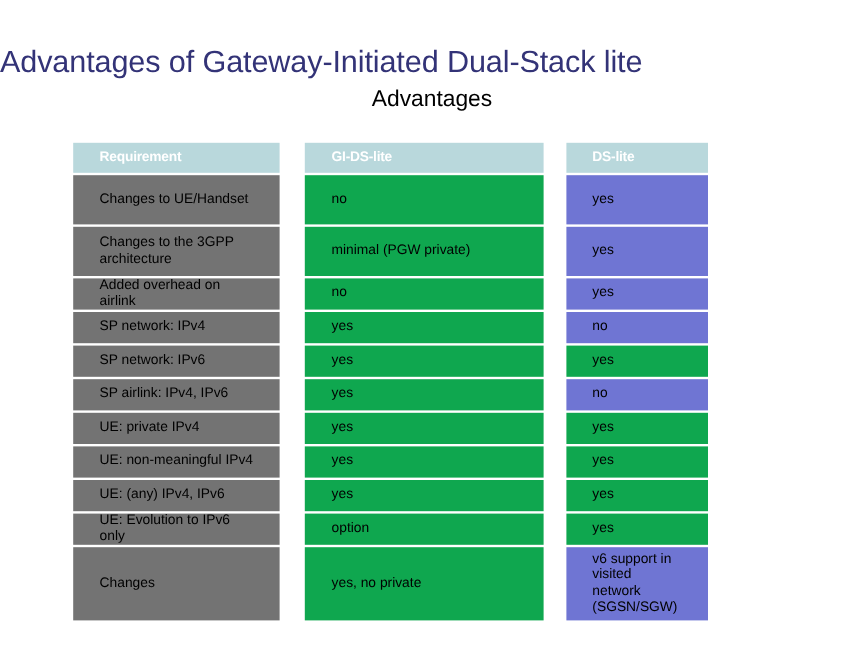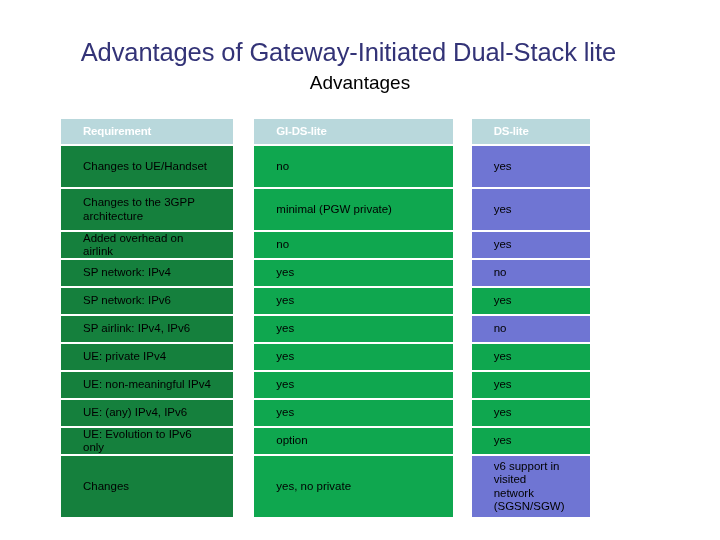--- a/index.html
+++ b/index.html
@@ -21,21 +21,21 @@
     width: 720px;
     height: 540px;
   }
 
   
   .title {
     position: absolute;
     left: 0;
     top: 38px;
     width: 616px;
-    text-align: right;
+    text-align: left;
     font-size: 25.5px;
     color: #333377;
     letter-spacing: -0.1px;
     white-space: nowrap;
   }
   .subtitle {
     position: absolute;
     left: 0;
     top: 72px;
     width: 720px;
@@ -75,21 +75,21 @@
   .row.header .cell {
     background: #b9d8dc;
     color: #ffffff;
     font-weight: bold;
     font-size: 11.5px;
     height: 25px;
     letter-spacing: -0.2px;
   }
 
   
-  .row.body .c0 { background: #15803d; }
+  .row.body .c0 { background: #737373; }
   .bg-green  { background: #0fa74f; }
   .bg-purple { background: #6f75d3; }
 
   .h26 .cell { height: 26px; }
   .h41 .cell { height: 41px; }
   .h61 .cell { height: 61px; }
 </style>
 </head>
 <body>
 

